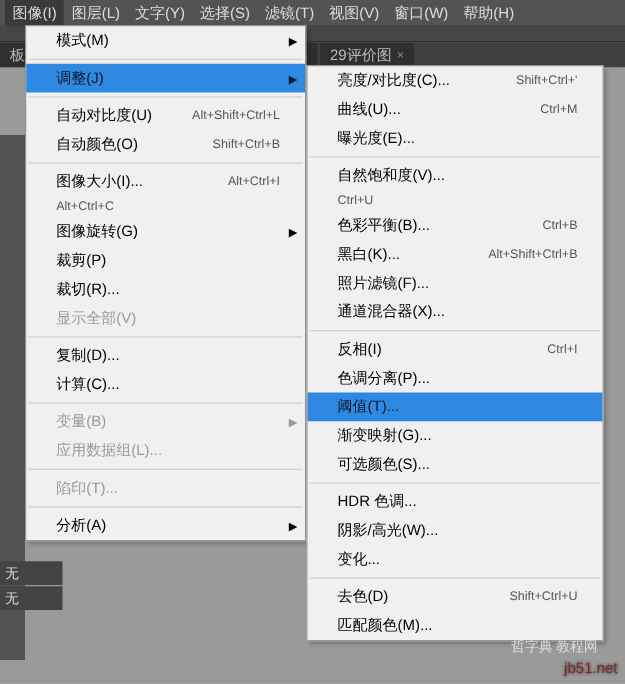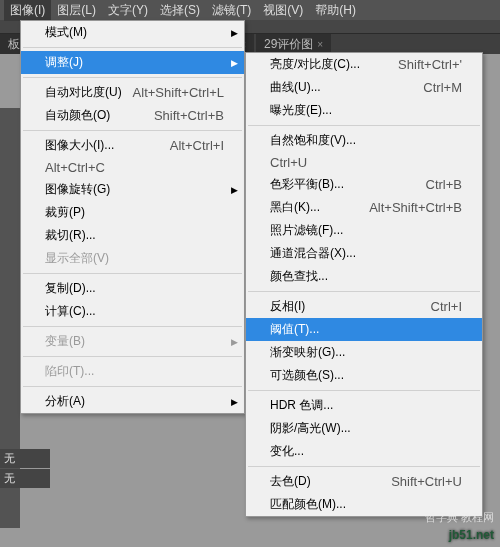--- a/index.html
+++ b/index.html
@@ -12,38 +12,39 @@
 .tab{background:#2f2f2f;color:#bbb;padding:2px 8px;margin-right:2px;font-size:11px;white-space:nowrap;display:flex;align-items:center;gap:4px}
 .tab .x{font-size:10px;color:#888}
 .canvas{background:#9a9a9a;height:493px;position:relative}
 .side-tools{position:absolute;left:0;top:54px;width:20px;background:#535353;height:420px}
 .panel-hint{position:absolute;left:0;top:395px;width:50px}
 .panel-row{background:#444;color:#ddd;padding:2px 4px;font-size:11px;margin-bottom:1px}
 .menu{position:absolute;background:#f0f0f0;border:1px solid #969696;box-shadow:2px 2px 4px rgba(0,0,0,.3)}
 .menu1{left:20px;top:20px;width:225px}
 .menu2{left:245px;top:52px;width:238px}
 .mi{display:flex;justify-content:space-between;align-items:center;padding:3px 20px 3px 24px;color:#000;cursor:default;position:relative}
-.mi.sel{background:#2f89e2;color:#ffffff}
+.mi.sel{background:#2f89e2;color:#0f172a}
 .mi.dis{color:#9a9a9a}
 .mi .arrow{position:absolute;right:6px;font-size:9px}
 .sep{height:1px;background:#d0d0d0;margin:3px 2px}
-.sc{color:#555;font-size:13px}
-.watermark{position:absolute;right:6px;bottom:4px;color:#14532d;font-size:16px;font-weight:bold;opacity:.9;text-shadow:0 0 3px #000}
-.watermark2{position:absolute;right:6px;bottom:22px;color:#eee;font-size:11px;opacity:.8}
+.sc{color:#555;font-size:10px}
+.watermark{position:absolute;right:6px;bottom:4px;color:#7f1d1d;font-size:16px;font-weight:normal;opacity:.9;text-shadow:0 0 3px #000}
+.watermark2{position:absolute;right:22px;bottom:22px;color:#eee;font-size:11px;opacity:.8}
 </style>
 </head>
 <body>
 
 <div class="menubar" id="menubar">
     <span class="open">图像(I)</span>
     <span>图层(L)</span>
     <span>文字(Y)</span>
     <span>选择(S)</span>
     <span>滤镜(T)</span>
     <span>视图(V)</span>
+    <span>窗口(W)</span>
     <span>帮助(H)</span>
   </div>
 <div class="toolbar"></div>
 <div class="tabstrip" id="tabstrip">
     <div class="tab">
       <span>板.psd @ 1...</span>
       <span class="x">×</span>
     </div>
     <div class="tab">
       <span>30-updown绿红黄色.psd</span>
@@ -107,20 +108,23 @@
       <span>复制(D)...</span>
     </div>
     <div class="mi">
       <span>计算(C)...</span>
     </div>
     <div class="sep"></div>
     <div class="mi dis">
       <span>变量(B)</span>
       <span class="arrow">▶</span>
     </div>
+    <div class="mi dis">
+      <span>应用数据组(L)...</span>
+    </div>
     <div class="sep"></div>
     <div class="mi dis">
       <span>陷印(T)...</span>
     </div>
     <div class="sep"></div>
     <div class="mi">
       <span>分析(A)</span>
       <span class="arrow">▶</span>
     </div>
   </div>
@@ -150,27 +154,27 @@
     <div class="mi">
       <span>黑白(K)...</span>
       <span class="sc">Alt+Shift+Ctrl+B</span>
     </div>
     <div class="mi">
       <span>照片滤镜(F)...</span>
     </div>
     <div class="mi">
       <span>通道混合器(X)...</span>
     </div>
-    <div class="mi">
-      <span>颜色查找...</span>
-    </div>
     <div class="sep"></div>
     <div class="mi">
       <span>反相(I)</span>
       <span class="sc">Ctrl+I</span>
+    </div>
+    <div class="mi">
+      <span>色调分离(P)...</span>
     </div>
     <div class="mi sel">
       <span>阈值(T)...</span>
     </div>
     <div class="mi">
       <span>渐变映射(G)...</span>
     </div>
     <div class="mi">
       <span>可选颜色(S)...</span>
     </div>

